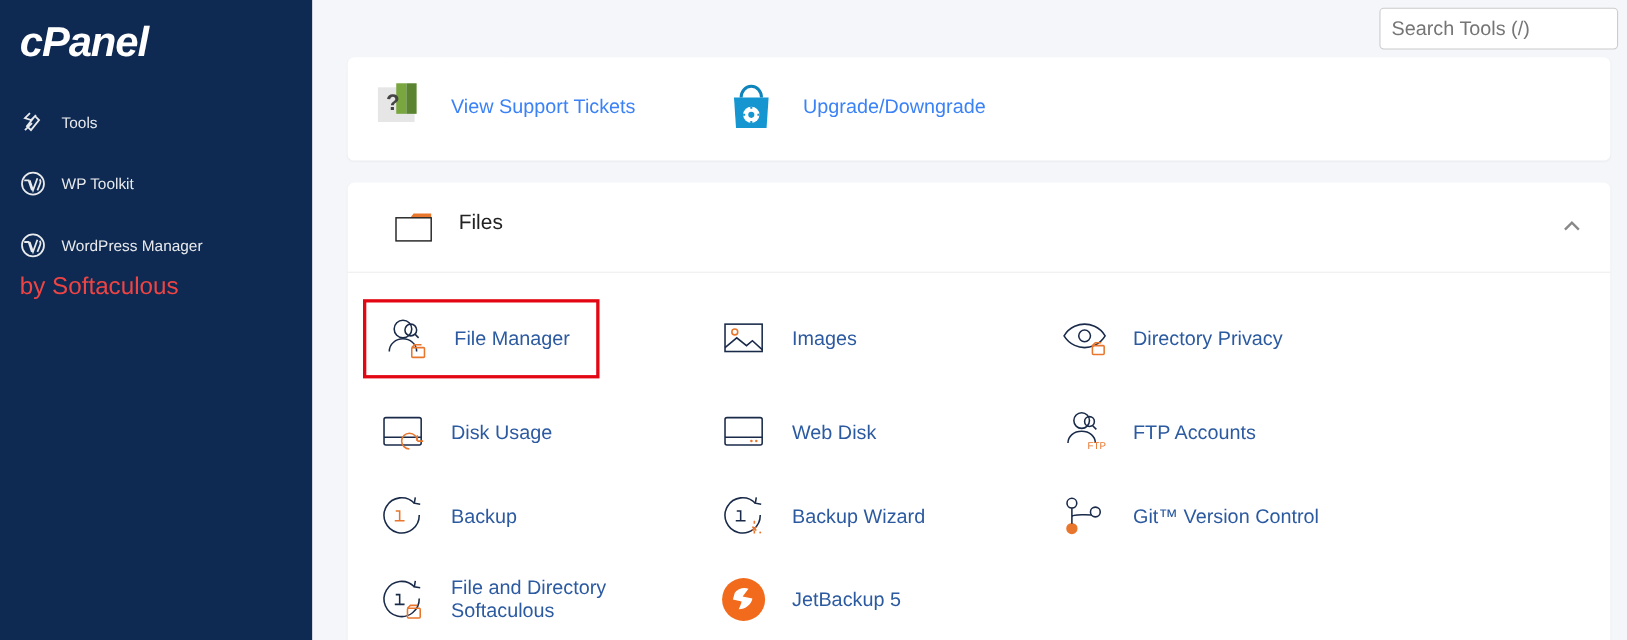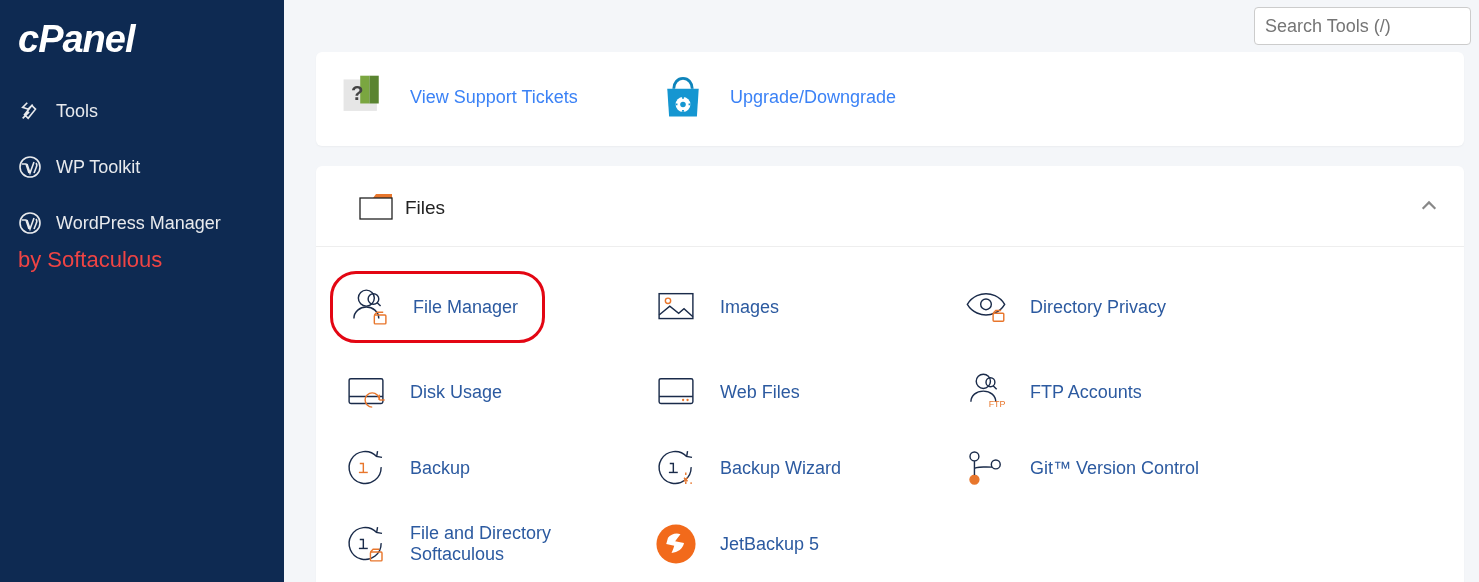--- a/index.html
+++ b/index.html
@@ -1,37 +1,37 @@
 <!DOCTYPE html>
 <html><head>
   <meta charset="utf-8">
   <style>
     * { box-sizing: border-box; margin: 0; padding: 0; }
     body { font-family: -apple-system, BlinkMacSystemFont, "Segoe UI", Arial, sans-serif; background: #f4f6f9; color: #333; }
     .layout { display: flex; width: 1479px; height: 582px; }
     .sidebar { width: 284px; background: #0e2a52; color: #fff; padding: 18px 16px; flex-shrink: 0; }
     .logo { font-family: Arial, sans-serif; font-size: 38px; font-weight: 700; font-style: italic; color: #fff; letter-spacing: -1px; padding: 0 2px 22px; }
-    .nav-item { display: flex; align-items: center; gap: 14px; padding: 16px 2px; color: #e8eaed; font-size: 18px; cursor: pointer; }
+    .nav-item { display: flex; align-items: center; gap: 14px; padding: 16px 2px; color: #e8eaed; font-size: 14px; cursor: pointer; }
     .nav-item .icon { width: 24px; height: 24px; display: flex; align-items: center; justify-content: center; }
     .nav-item-sub { padding: 8px 2px 16px; font-size: 22px; color: #ef4444; }
     .main { flex: 1; position: relative; background: #f4f6f9; }
     .search-box { position: absolute; top: 7px; left: 970px; width: 217px; height: 38px; border: 1px solid #ccc; border-radius: 4px; background: #fff; display: flex; align-items: center; padding: 0 10px; overflow: hidden; }
     .search-box input { border: none; outline: none; font-size: 18px; color: #6c757d; width: 100%; }
     .panel { background: #fff; border-radius: 6px; margin: 60px 15px 15px 32px; padding: 4px 0 20px; box-shadow: 0 1px 2px rgba(0,0,0,0.04); }
     .panel-first { margin-top: 8px; padding: 18px 0 22px; }
     .row { display: flex; align-items: center; gap: 40px; padding: 0 20px; }
     .tile { display: flex; align-items: center; gap: 20px; width: 300px; cursor: pointer; }
     .tile .icon-wrap { width: 54px; height: 54px; display: flex; align-items: center; justify-content: center; }
     .tile .label { color: #3b82f6; font-size: 18px; }
     .panel-header { display: flex; align-items: center; justify-content: space-between; padding: 22px 26px; border-bottom: 1px solid #eee; }
-    .panel-header-left { display: flex; align-items: center; gap: 12px; padding-left: 17px; }
+    .panel-header-left { display: flex; gap: 24px; padding-left: 17px; }
     .panel-title { font-size: 19px; color: #222; }
     .chevron { color: #888; font-size: 20px; }
     .grid { display: grid; grid-template-columns: repeat(3, 310px); column-gap: 0; row-gap: 22px; padding: 24px 20px 6px; }
-    .file-tile { display: flex; align-items: center; gap: 20px; cursor: pointer; position: relative; border-radius: 26px; }
+    .file-tile { display: flex; align-items: center; gap: 20px; cursor: pointer; position: relative; }
     .file-tile .icon-wrap { width: 54px; height: 54px; display: flex; align-items: center; justify-content: flex-end; }
     .file-tile .label { color: #2c5aa0; font-size: 18px; max-width: 210px; }
     .highlight { border: 3px solid #e30613; padding: 6px 12px 6px 6px; margin-left: -6px; width: 215px; }
   </style>
 </head>
 <body>
 
 <div class="layout">
   <aside class="sidebar">
     <div class="logo">cPanel</div>
@@ -165,21 +165,21 @@
         </div>
         <div class="file-tile">
           <span class="icon-wrap">
             <svg viewBox="0 0 54 54" width="48" height="48" fill="none" stroke="#1a2b4a" stroke-width="1.6">
                 <rect x="8" y="12" width="38" height="28" rx="2"></rect>
                 <line x1="8" y1="32" x2="46" y2="32"></line>
                 <circle cx="40" cy="36" r="1.3" fill="#e8762c" stroke="none"></circle>
                 <circle cx="35" cy="36" r="1.3" fill="#e8762c" stroke="none"></circle>
               </svg>
           </span>
-          <span class="label">Web Files</span>
+          <span class="label">Web Disk</span>
         </div>
         <div class="file-tile">
           <span class="icon-wrap">
             <svg viewBox="0 0 54 54" width="48" height="48" fill="none" stroke="#1a2b4a" stroke-width="1.6">
                 <circle cx="24" cy="15" r="8"></circle>
                 <path d="M10 38c0-7 6-12 14-12s14 5 14 12"></path>
                 <circle cx="32" cy="16" r="5"></circle>
                 <line x1="35" y1="20" x2="39" y2="24"></line>
                 <text x="30" y="44" font-size="10" font-family="Arial" fill="#e8762c" stroke="none">FTP</text>
               </svg>

